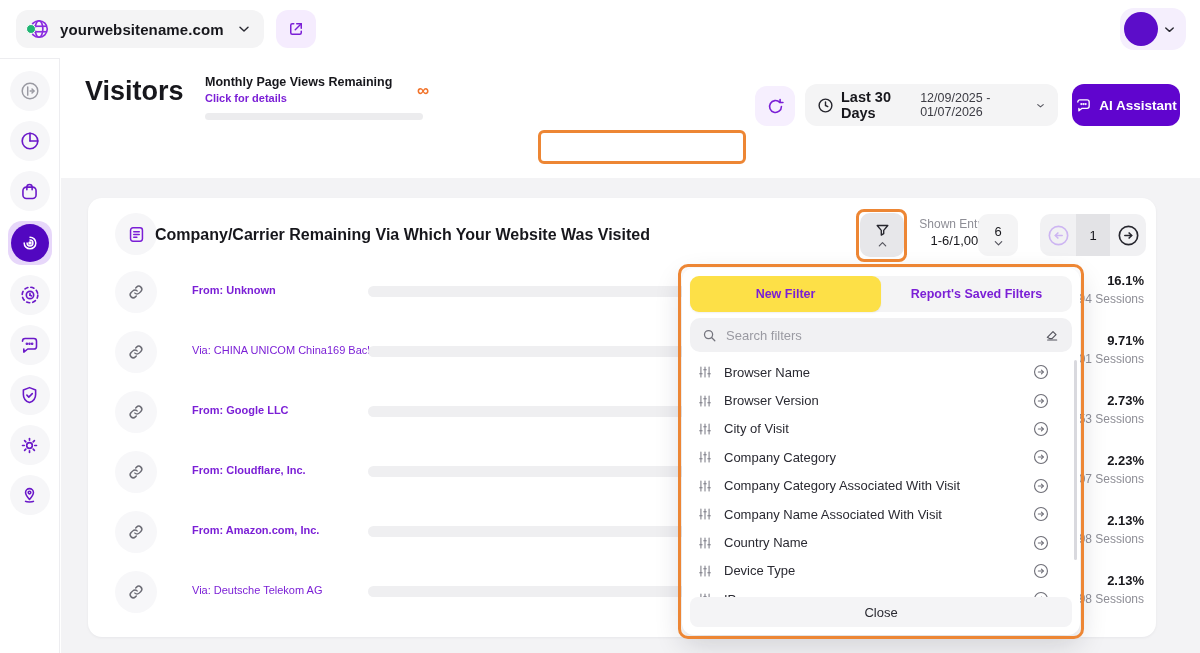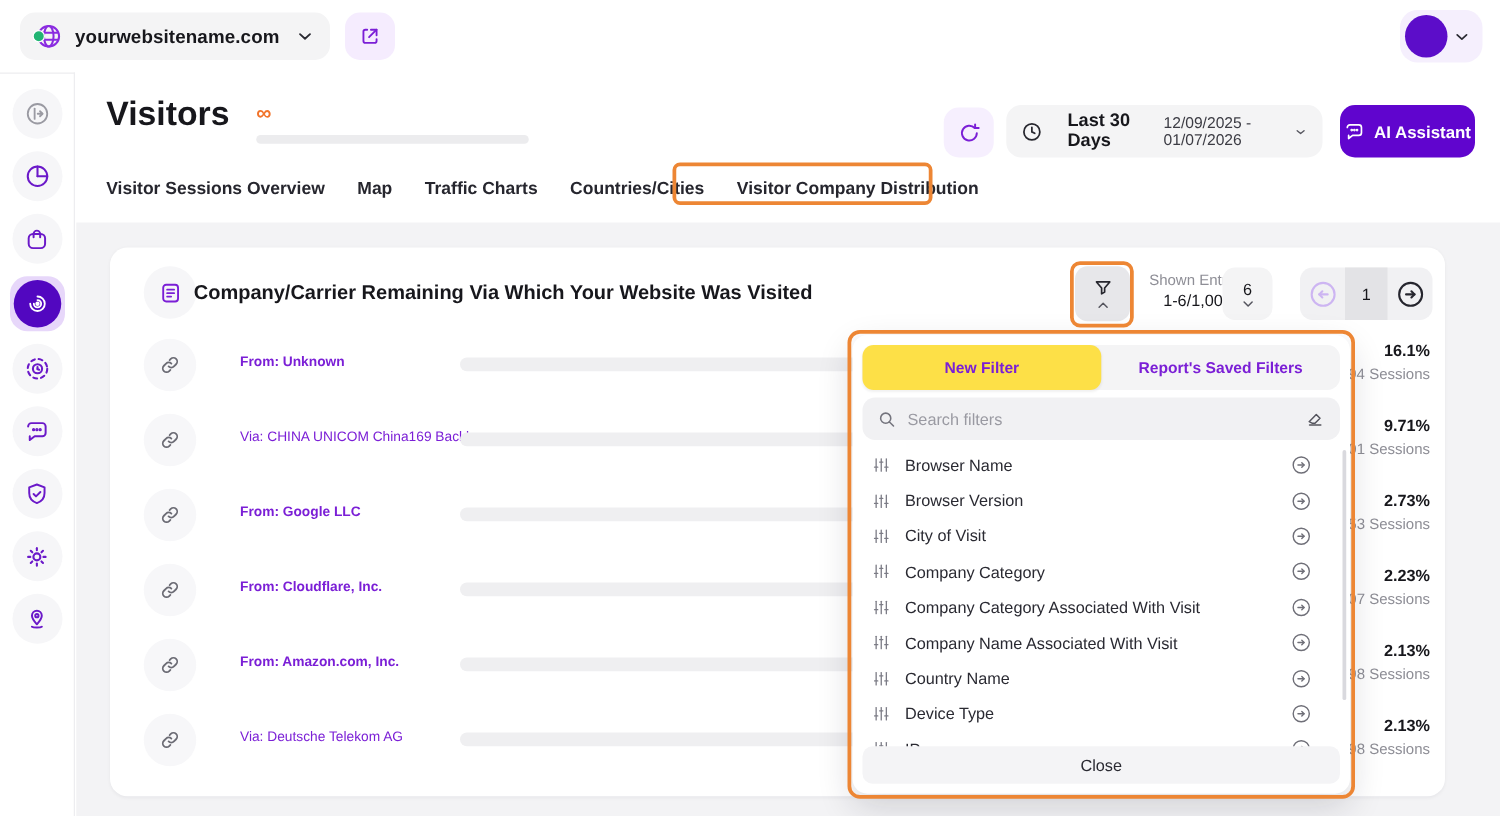--- a/index.html
+++ b/index.html
@@ -26,21 +26,21 @@
   
   .page-title { position:absolute; left:85px; top:76px; font-size:27px; font-weight:700; color:#17171c; }
   .mpv { position:absolute; left:205px; top:72px; width:224px; }
   .mpv-top { display:flex; justify-content:space-between; align-items:flex-start; }
   .mpv-label { font-size:12.5px; font-weight:700; color:#17171c; }
   .mpv-link { font-size:11px; font-weight:700; color:#7b1fd6; cursor:pointer; display:block; margin-top:2px; }
   .infinity { font-size:17px; font-weight:700; color:#f2742b; line-height:1; margin-top:10px; }
   .mpv-bar { margin-top:9px; width:218px; height:7px; border-radius:4px; background:#ececee; }
 
   .refresh-btn { position:absolute; left:755px; top:86px; width:40px; height:40px; border-radius:12px; background:#f6effe; border:none; display:flex; align-items:center; justify-content:center; cursor:pointer; }
-  .date-pill { position:absolute; left:805px; top:84px; width:253px; height:42px; background:#f4f4f5; border-radius:12px; display:flex; align-items:center; padding:0 12px; gap:20px; cursor:pointer; }
+  .date-pill { position:absolute; left:805px; top:84px; width:253px; height:42px; background:#f4f4f5; border-radius:12px; display:flex; align-items:center; padding:0 12px; gap:7px; cursor:pointer; }
   .date-main { font-size:14.5px; font-weight:700; color:#17171c; }
   .date-range { font-size:12.5px; color:#3c3c44; margin-left:2px; }
   .ai-btn { position:absolute; left:1072px; top:84px; width:108px; height:42px; background:#6005ce; border:none; border-radius:12px; display:flex; align-items:center; justify-content:center; gap:7px; cursor:pointer; }
   .ai-label { color:#fff; font-size:13.5px; font-weight:700; }
 
   
   .tabs { position:absolute; left:85px; top:136px; display:flex; gap:26px; }
   .tab { font-size:14px; font-weight:600; color:#26262e; cursor:pointer; padding:6px 0; white-space:nowrap; }
 
   
@@ -223,20 +223,24 @@
             <path d="M7.5 18.7c1.3 1 7.7 1 9 0"></path>
         </svg>
       </span>
     </button>
   </aside>
 
   <h1 class="page-title">Visitors</h1>
 
   <div class="mpv">
     <div class="mpv-top">
+      <div>
+        <span class="mpv-label">Monthly Page Views Remaining</span>
+        <a class="mpv-link">Click for details</a>
+      </div>
       <span class="infinity">∞</span>
     </div>
     <div class="mpv-bar"></div>
   </div>
 
   <button class="refresh-btn">
     <span>
       <svg width="19" height="19" viewBox="0 0 24 24" fill="none" stroke="#7b1fd6" stroke-width="2" stroke-linecap="round" stroke-linejoin="round">
         <path d="M19.5 12a7.5 7.5 0 1 1-2.1-5.2"></path>
           <polyline points="17.8,3.2 17.8,6.9 21.4,6.9"></polyline>
@@ -265,27 +269,20 @@
       <svg width="17" height="17" viewBox="0 0 24 24" fill="none" stroke="#fff" stroke-width="1.9" stroke-linecap="round" stroke-linejoin="round">
         <path d="M4 7a3 3 0 0 1 3-3h10a3 3 0 0 1 3 3v6a3 3 0 0 1-3 3h-7l-4.5 3.5V16"></path>
         <circle cx="9" cy="10" r=".6" fill="#fff"></circle>
           <circle cx="12" cy="10" r=".6" fill="#fff"></circle>
           <circle cx="15" cy="10" r=".6" fill="#fff"></circle>
       </svg>
     </span>
     <span class="ai-label">AI Assistant</span>
   </button>
 
-  <nav class="tabs">
-    <span class="tab">Visitor Sessions Overview</span>
-    <span class="tab">Map</span>
-    <span class="tab">Traffic Charts</span>
-    <span class="tab">Countries/Cities</span>
-    <span class="tab">Visitor Company Distribution</span>
-  </nav>
 
   <div class="content-bg"></div>
 
   <section class="card">
     <div class="card-head-icon">
       <span>
         <svg width="19" height="19" viewBox="0 0 24 24" fill="none" stroke="#7b1fd6" stroke-width="1.9" stroke-linecap="round">
           <rect x="4.5" y="3.5" width="15" height="17" rx="3"></rect>
             <line x1="8.5" y1="8.5" x2="15.5" y2="8.5"></line>
             <line x1="8.5" y1="12" x2="15.5" y2="12"></line>

